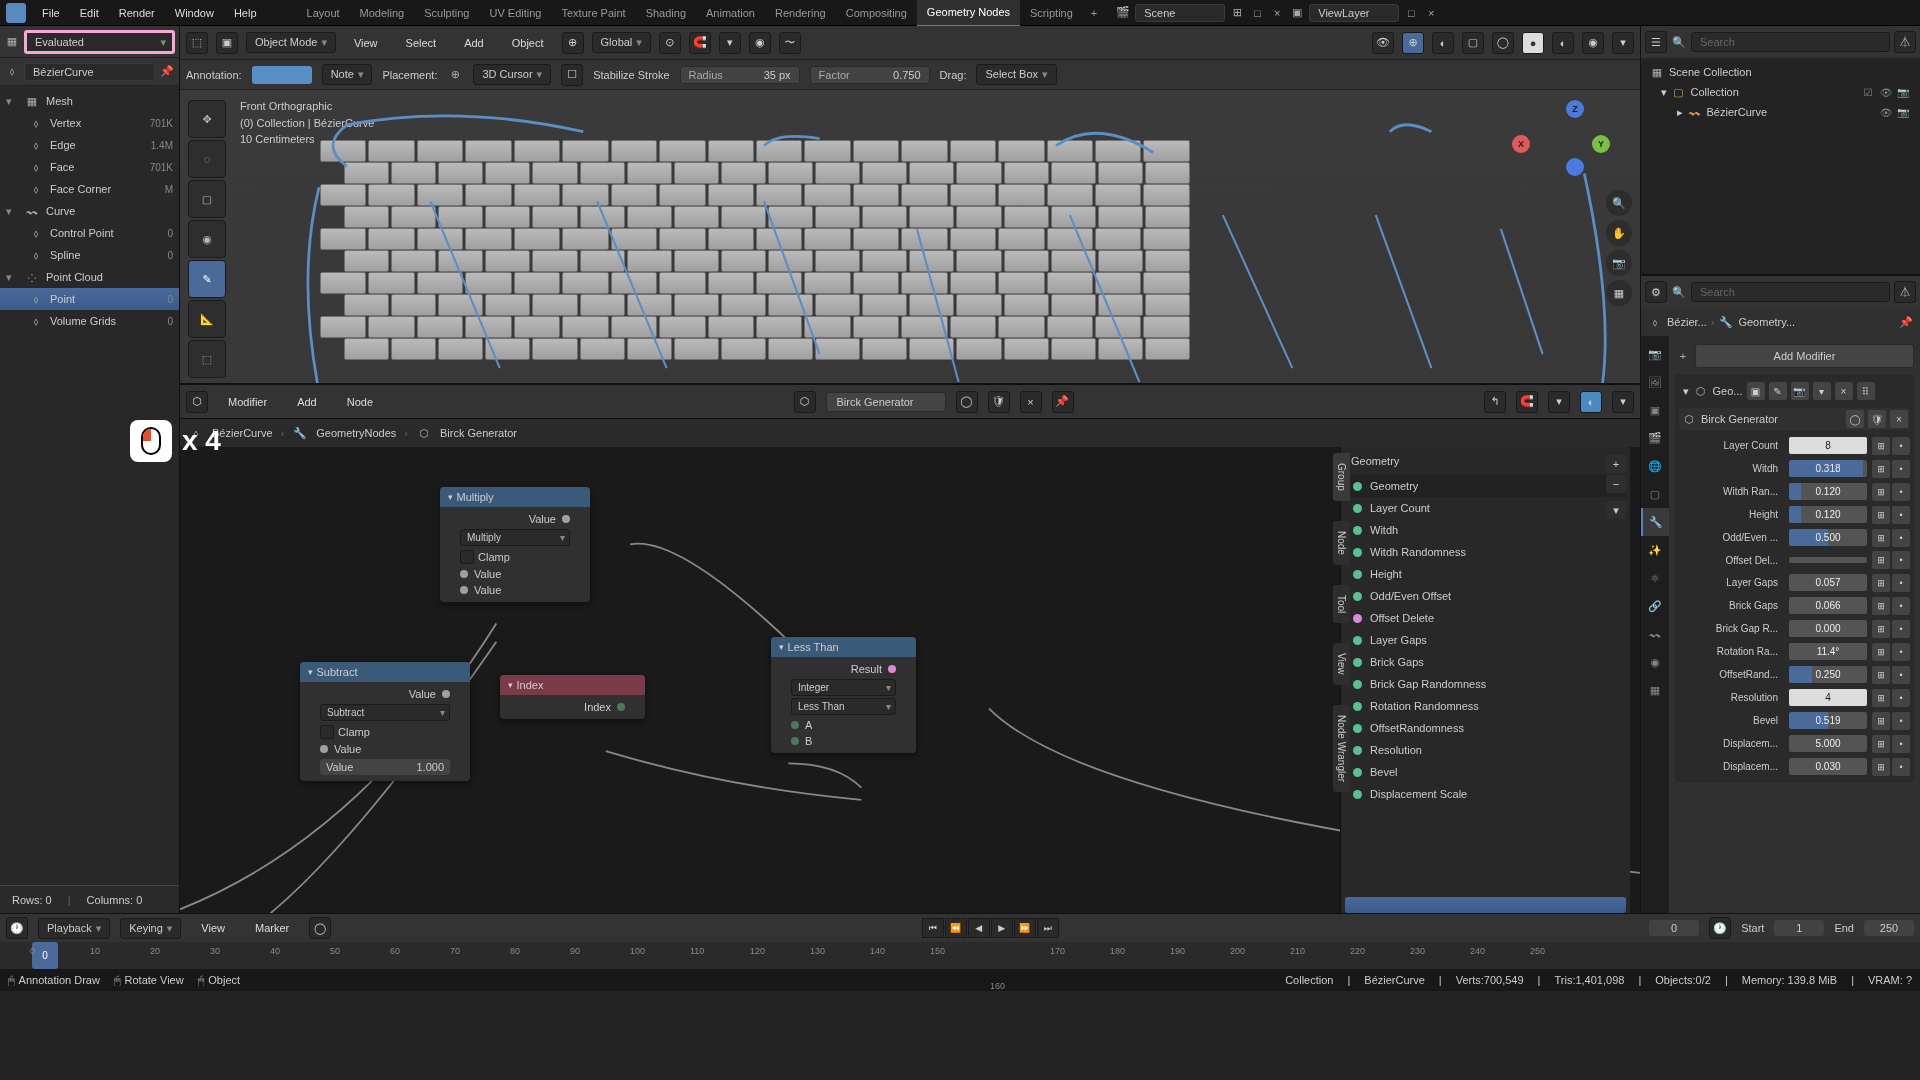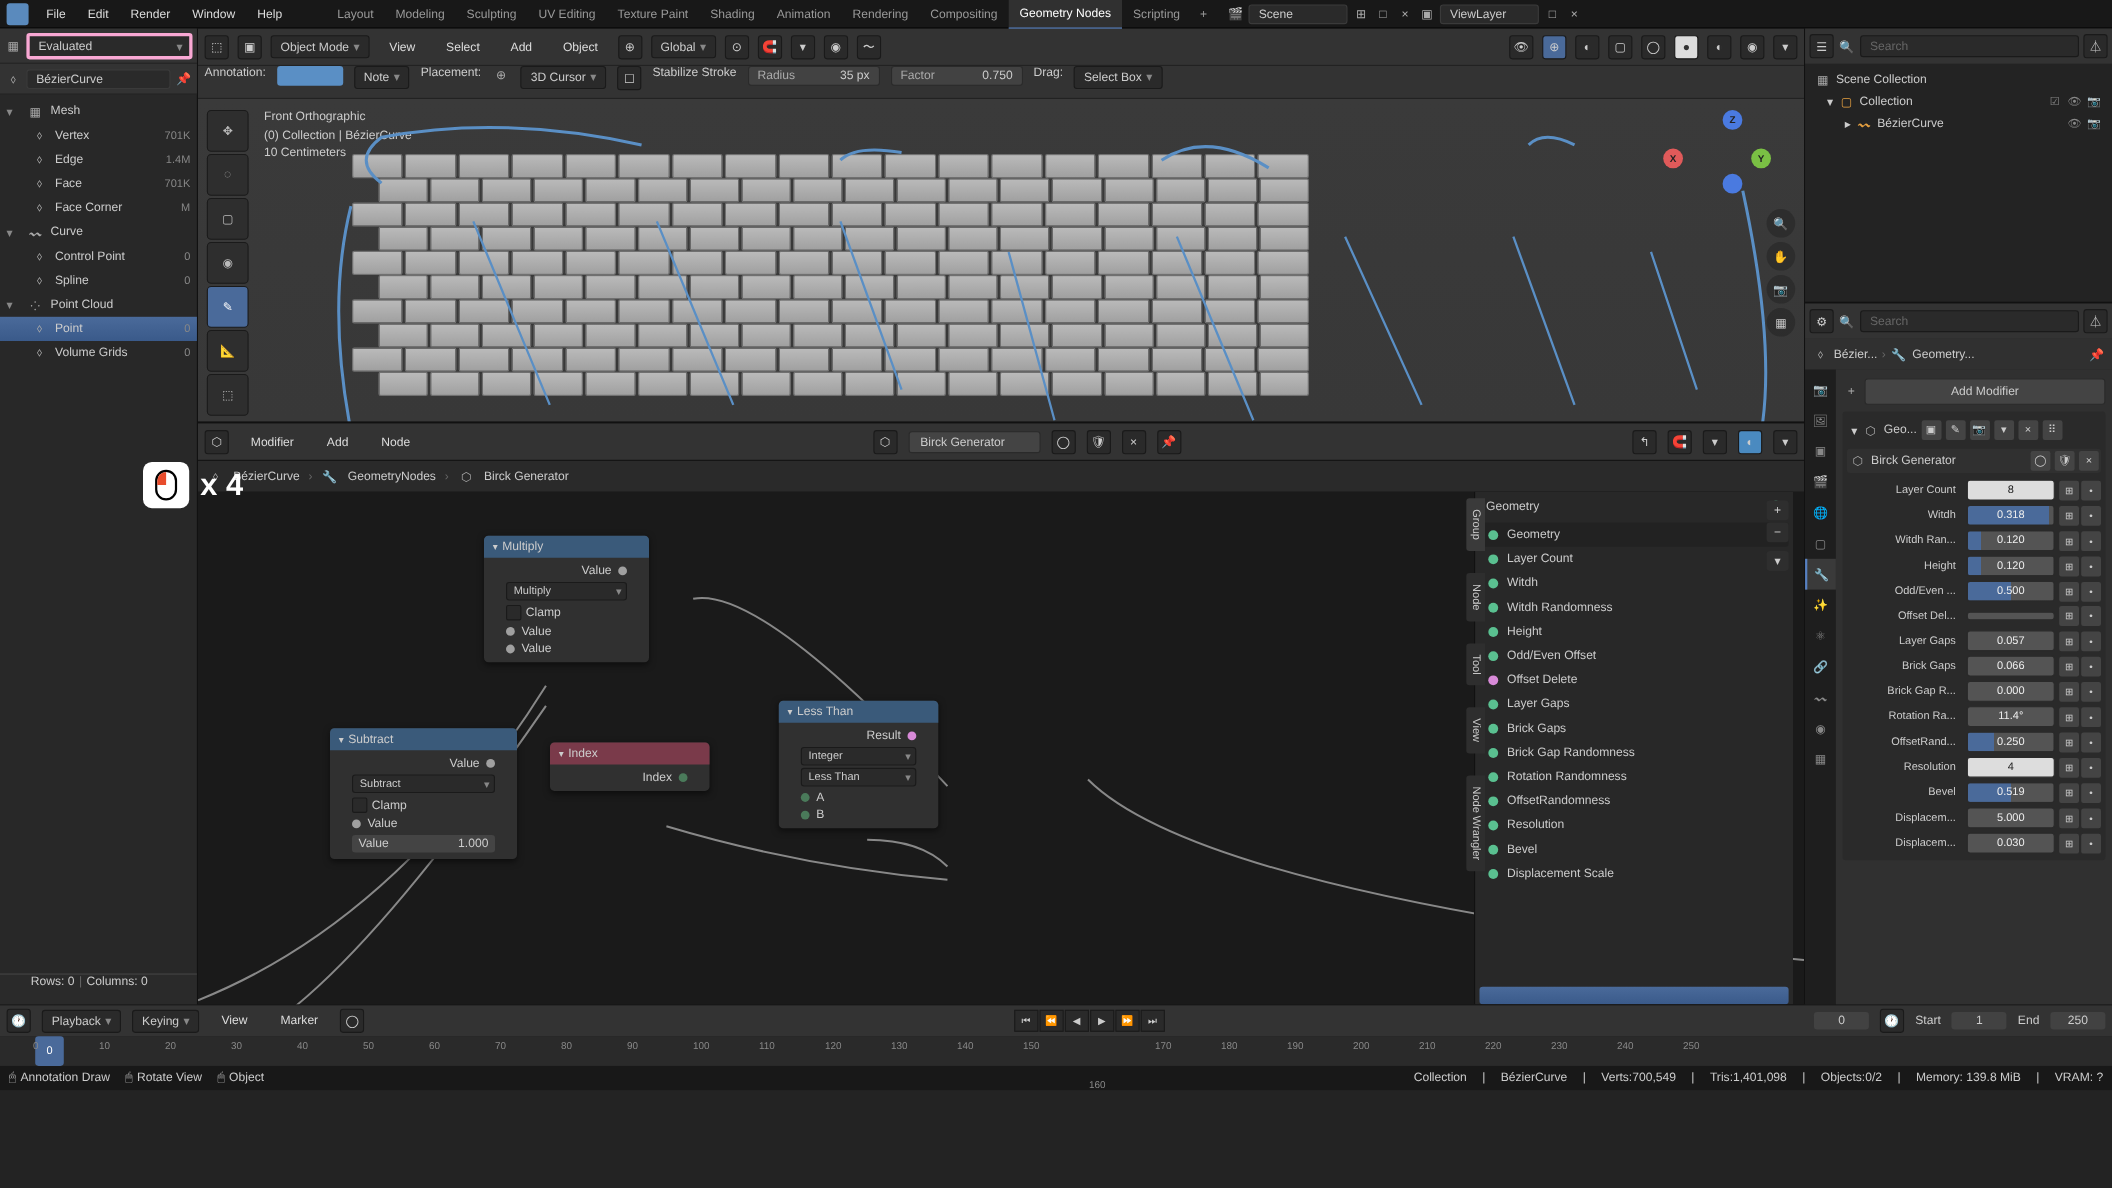--- a/index.html
+++ b/index.html
@@ -21,28 +21,28 @@
 .dropdown::after{content:"▾";position:absolute;right:6px;color:#888}
 .left-header2{height:28px;background:#333;display:flex;align-items:center;padding:0 4px;gap:4px;border-bottom:1px solid #222}
 .tree{padding:4px 0;flex:1}
 .tree-row{display:flex;align-items:center;padding:3px 6px;gap:6px}
 .tree-row.section{font-weight:500}
 .tree-row .tri{width:12px;color:#888}
 .tree-row .lbl{flex:1}
 .tree-row .cnt{color:#888;font-size:10px}
 .tree-row.active{background:linear-gradient(#4a6a9a,#3a5a8a);color:#fff}
 .tree-row.child{padding-left:28px}
-.left-info{height:28px;background:#2a2a2a;border-top:1px solid #444;display:flex;align-items:flex-start;padding:0 28px;gap:4px;color:#aaa}
+.left-info{height:28px;background:#2a2a2a;border-top:1px solid #444;display:flex;align-items:center;padding:0 12px;gap:16px;color:#aaa}
 
 .center-panel{flex:1;display:flex;flex-direction:column}
 .viewport-header{height:34px;background:#333;display:flex;align-items:center;padding:0 6px;gap:8px;border-bottom:1px solid #222}
 .vh-btn{background:#2a2a2a;border:1px solid #1a1a1a;border-radius:3px;padding:3px 8px;position:relative}
 .vh-btn.dd::after{content:"▾";margin-left:4px;color:#888}
 .vh-ico{width:22px;height:22px;background:#2a2a2a;border:1px solid #1a1a1a;border-radius:3px;display:inline-flex;align-items:center;justify-content:center}
-.viewport-header2{height:30px;background:#333;display:flex;align-items:flex-start;padding:0 6px;gap:10px;border-bottom:1px solid #222}
+.viewport-header2{height:30px;background:#333;display:flex;align-items:center;padding:0 6px;gap:10px;border-bottom:1px solid #222}
 .ann-swatch{width:60px;height:18px;background:#5a8fc5;border-radius:3px}
 .num-field{background:#424242;border:1px solid #2a2a2a;border-radius:3px;padding:2px 8px;min-width:70px;text-align:right;color:#ddd}
 
 .viewport{flex:1;background:#3a3a3a;position:relative;overflow:hidden}
 .grid-floor{position:absolute;inset:0;background:linear-gradient(#3a3a3a,#383838)}
 .toolbar-left{position:absolute;left:8px;top:10px;display:flex;flex-direction:column;gap:2px}
 .tool-btn{width:38px;height:38px;background:#2e2e2e;border:1px solid #1a1a1a;border-radius:4px;display:flex;align-items:center;justify-content:center;color:#bbb}
 .tool-btn.active{background:#4a6a9a;color:#fff}
 .vp-info{position:absolute;left:60px;top:8px;color:#ddd;line-height:1.5}
 .vp-info .line{white-space:nowrap}
@@ -635,21 +635,21 @@
         <div class="node" style="left:320px;top:228px;width:145px">
           <div class="node-hdr" style="background:#7a3a4a">Index</div>
           <div class="node-body">
             <div class="node-socket out">
                 <span>Index</span>
                 <span class="sock-dot int"></span>
               </div>
           </div>
         </div>
 
-        <div class="node" style="left:528px;top:190px;width:145px">
+        <div class="node" style="left:591px;top:190px;width:145px">
           <div class="node-hdr" style="background:#3a5a7a">Less Than</div>
           <div class="node-body">
             <div class="node-socket out">
                 <span>Result</span>
                 <span class="sock-dot" style="background:#d88ad8"></span>
               </div>
             <div class="node-sel">Integer</div>
             <div class="node-sel">Less Than</div>
             <div class="node-socket">
                 <span class="sock-dot int"></span>

